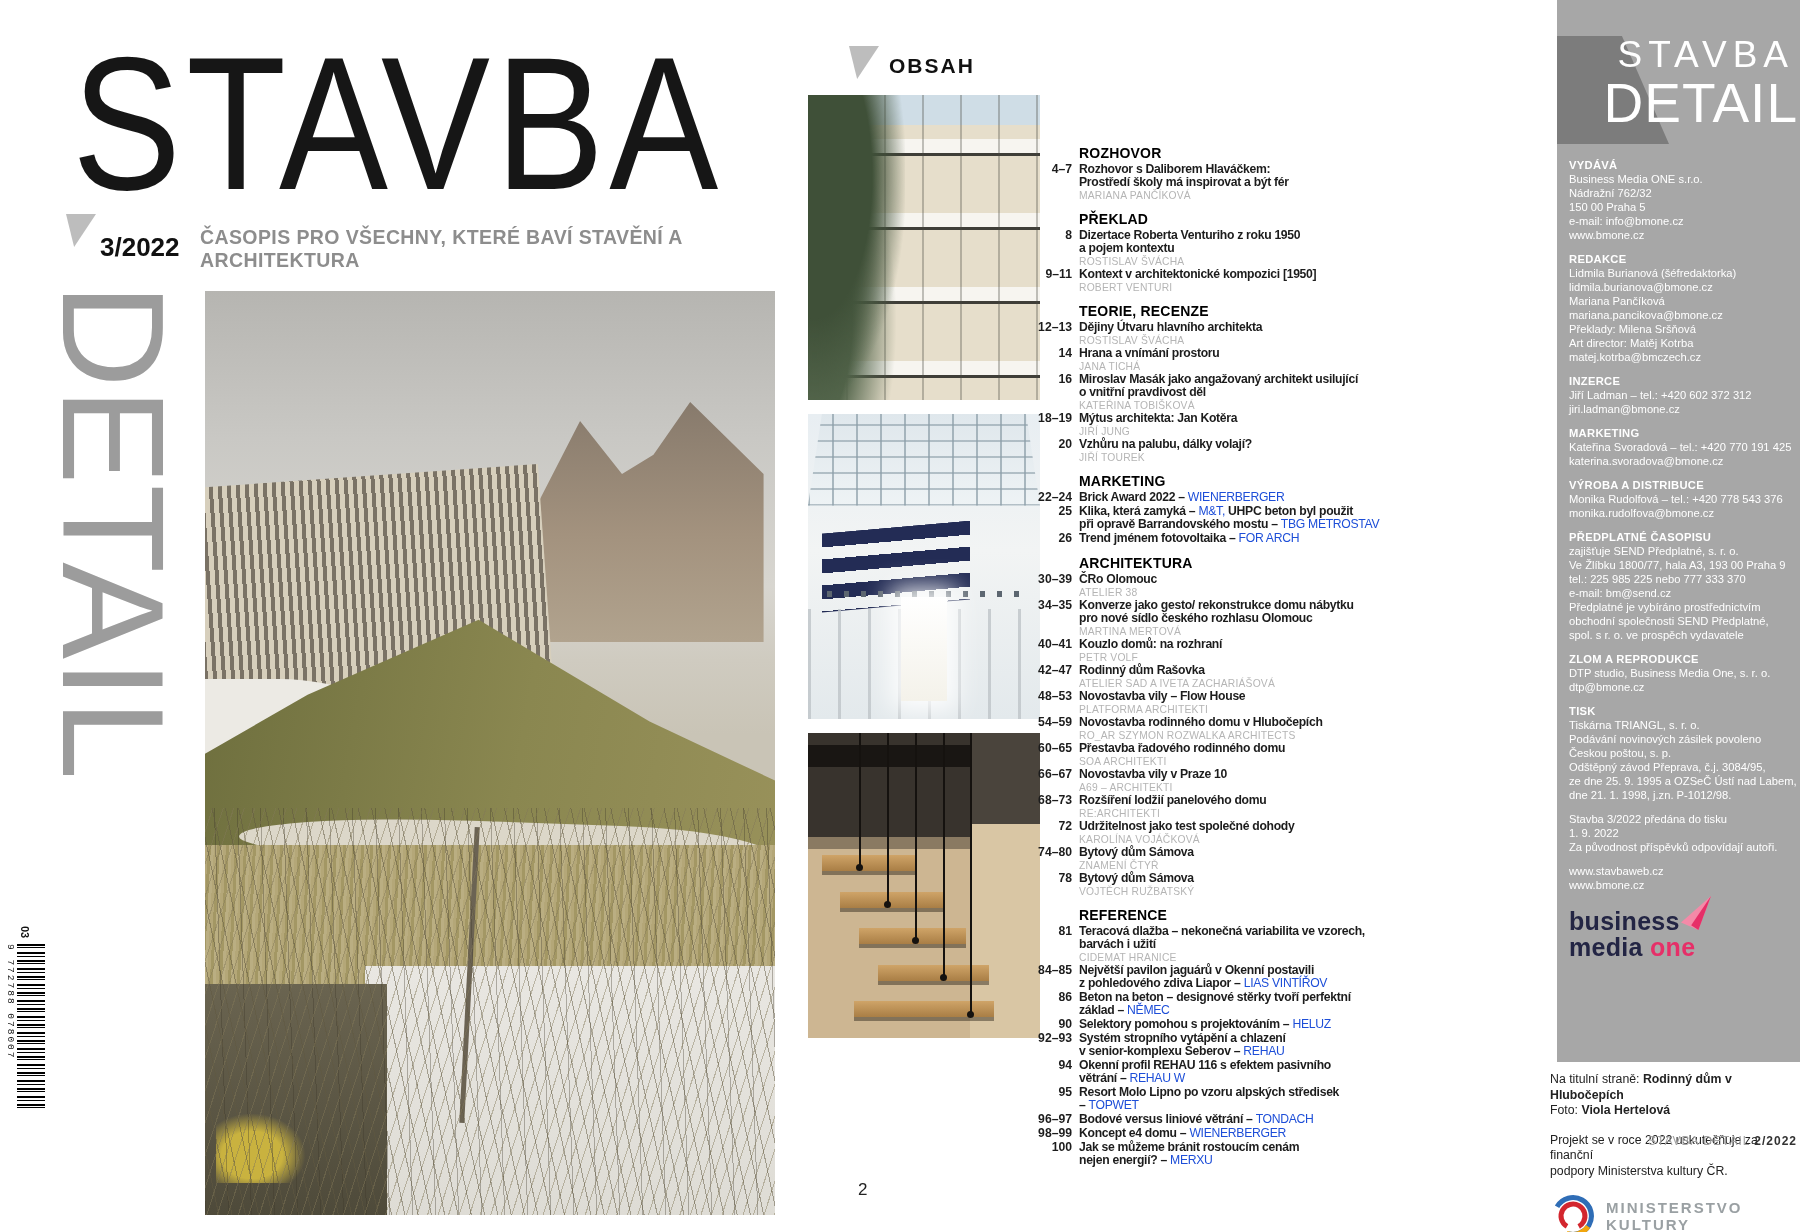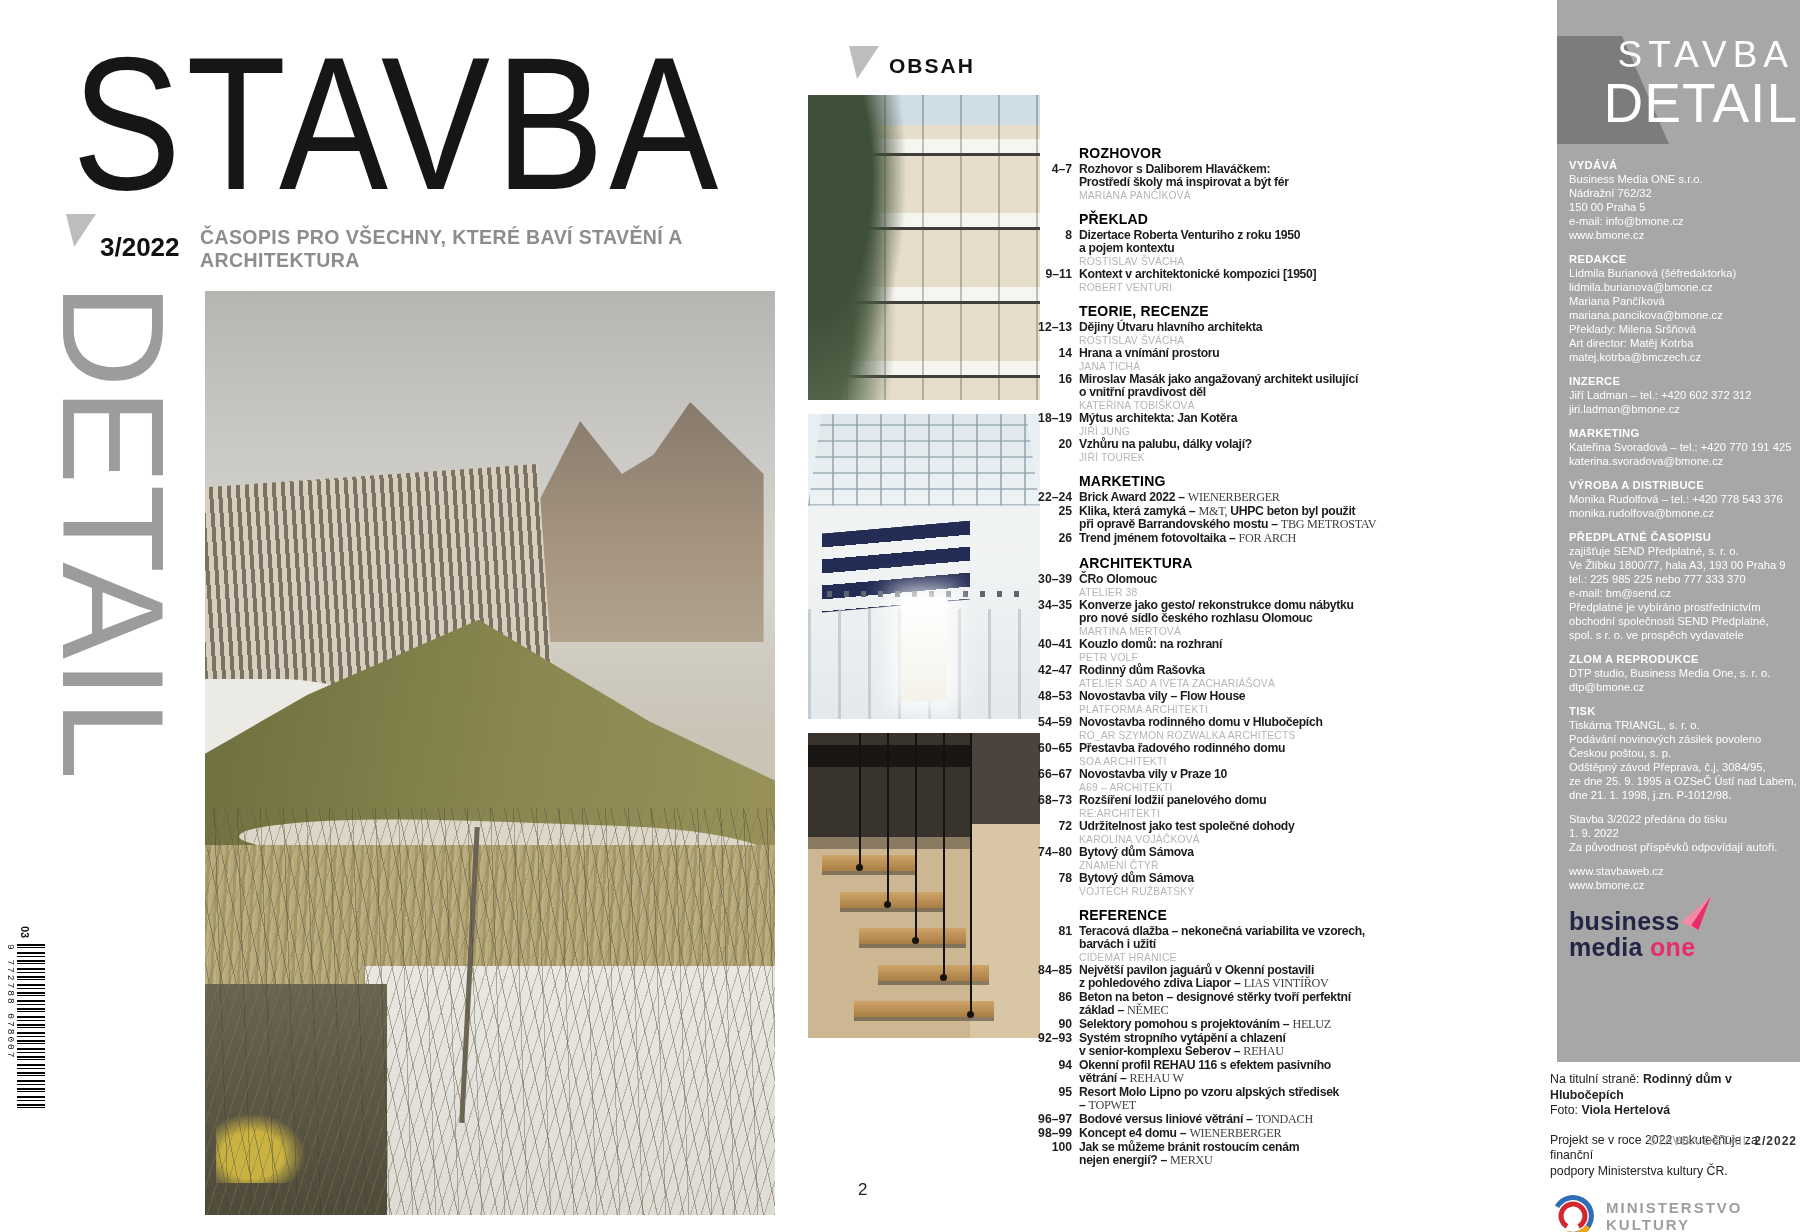--- a/index.html
+++ b/index.html
@@ -88,21 +88,21 @@
   .k3{left:calc(46% - 3px);top:calc(68% - 3px)}.k4{left:calc(58% - 3px);top:calc(80% - 3px)}
   .k5{left:calc(70% - 3px);top:calc(92% - 3px)}
   .page-number{position:absolute;left:858px;top:1180px;font-size:17px;color:#222;}
   
   .toc{position:absolute;left:1018px;top:99px;width:340px;margin-top:46px;}
   .toc-heading{font-size:14px;line-height:16px;font-weight:bold;color:#000;margin:10px 0 2px 61px;letter-spacing:.2px;}
   .toc-section:first-child .toc-heading{margin-top:0;}
   .toc-entry{display:flex;margin-bottom:1px;}
   .toc-pages{flex:0 0 54px;text-align:right;margin-right:7px;font-size:12.2px;line-height:13px;font-weight:bold;color:#1c1c1c;}
   .toc-title{font-size:12.2px;line-height:13px;font-weight:bold;color:#1c1c1c;white-space:pre;letter-spacing:-.3px;}
-  .toc-title .gray{color:#404040;font-weight:normal;font-family:Liberation Serif, serif;}
+  .toc-title .gray{color:#1d4ed8;font-weight:normal;}
   .toc-author{font-size:10.3px;line-height:11px;color:#b5b5b5;letter-spacing:.2px;margin-top:1px;white-space:pre;}
   
   .masthead{position:absolute;left:1557px;top:0;width:243px;height:1062px;background:#a7a7a7;
         padding:36px 2px 0 12px;box-sizing:border-box;color:#fff;font-size:11.2px;line-height:14px;}
   .mh-logo{position:relative;height:108px;margin:0 0 14px -12px;padding-left:12px;}
   .mh-tri{position:absolute;left:0;top:0;width:112px;height:108px;background:#7c7c7c;
         clip-path:polygon(0 0,58% 0,100% 100%,0 100%);}
   .mh-stavba{position:relative;text-align:right;font-size:37px;font-weight:100;letter-spacing:6px;line-height:1;color:#fff;margin-right:4px;}
   .mh-detail{position:relative;text-align:right;font-size:55px;font-weight:100;letter-spacing:1px;line-height:1;color:#fff;margin-top:3px;}
   .mh-section{margin-top:10px;}

